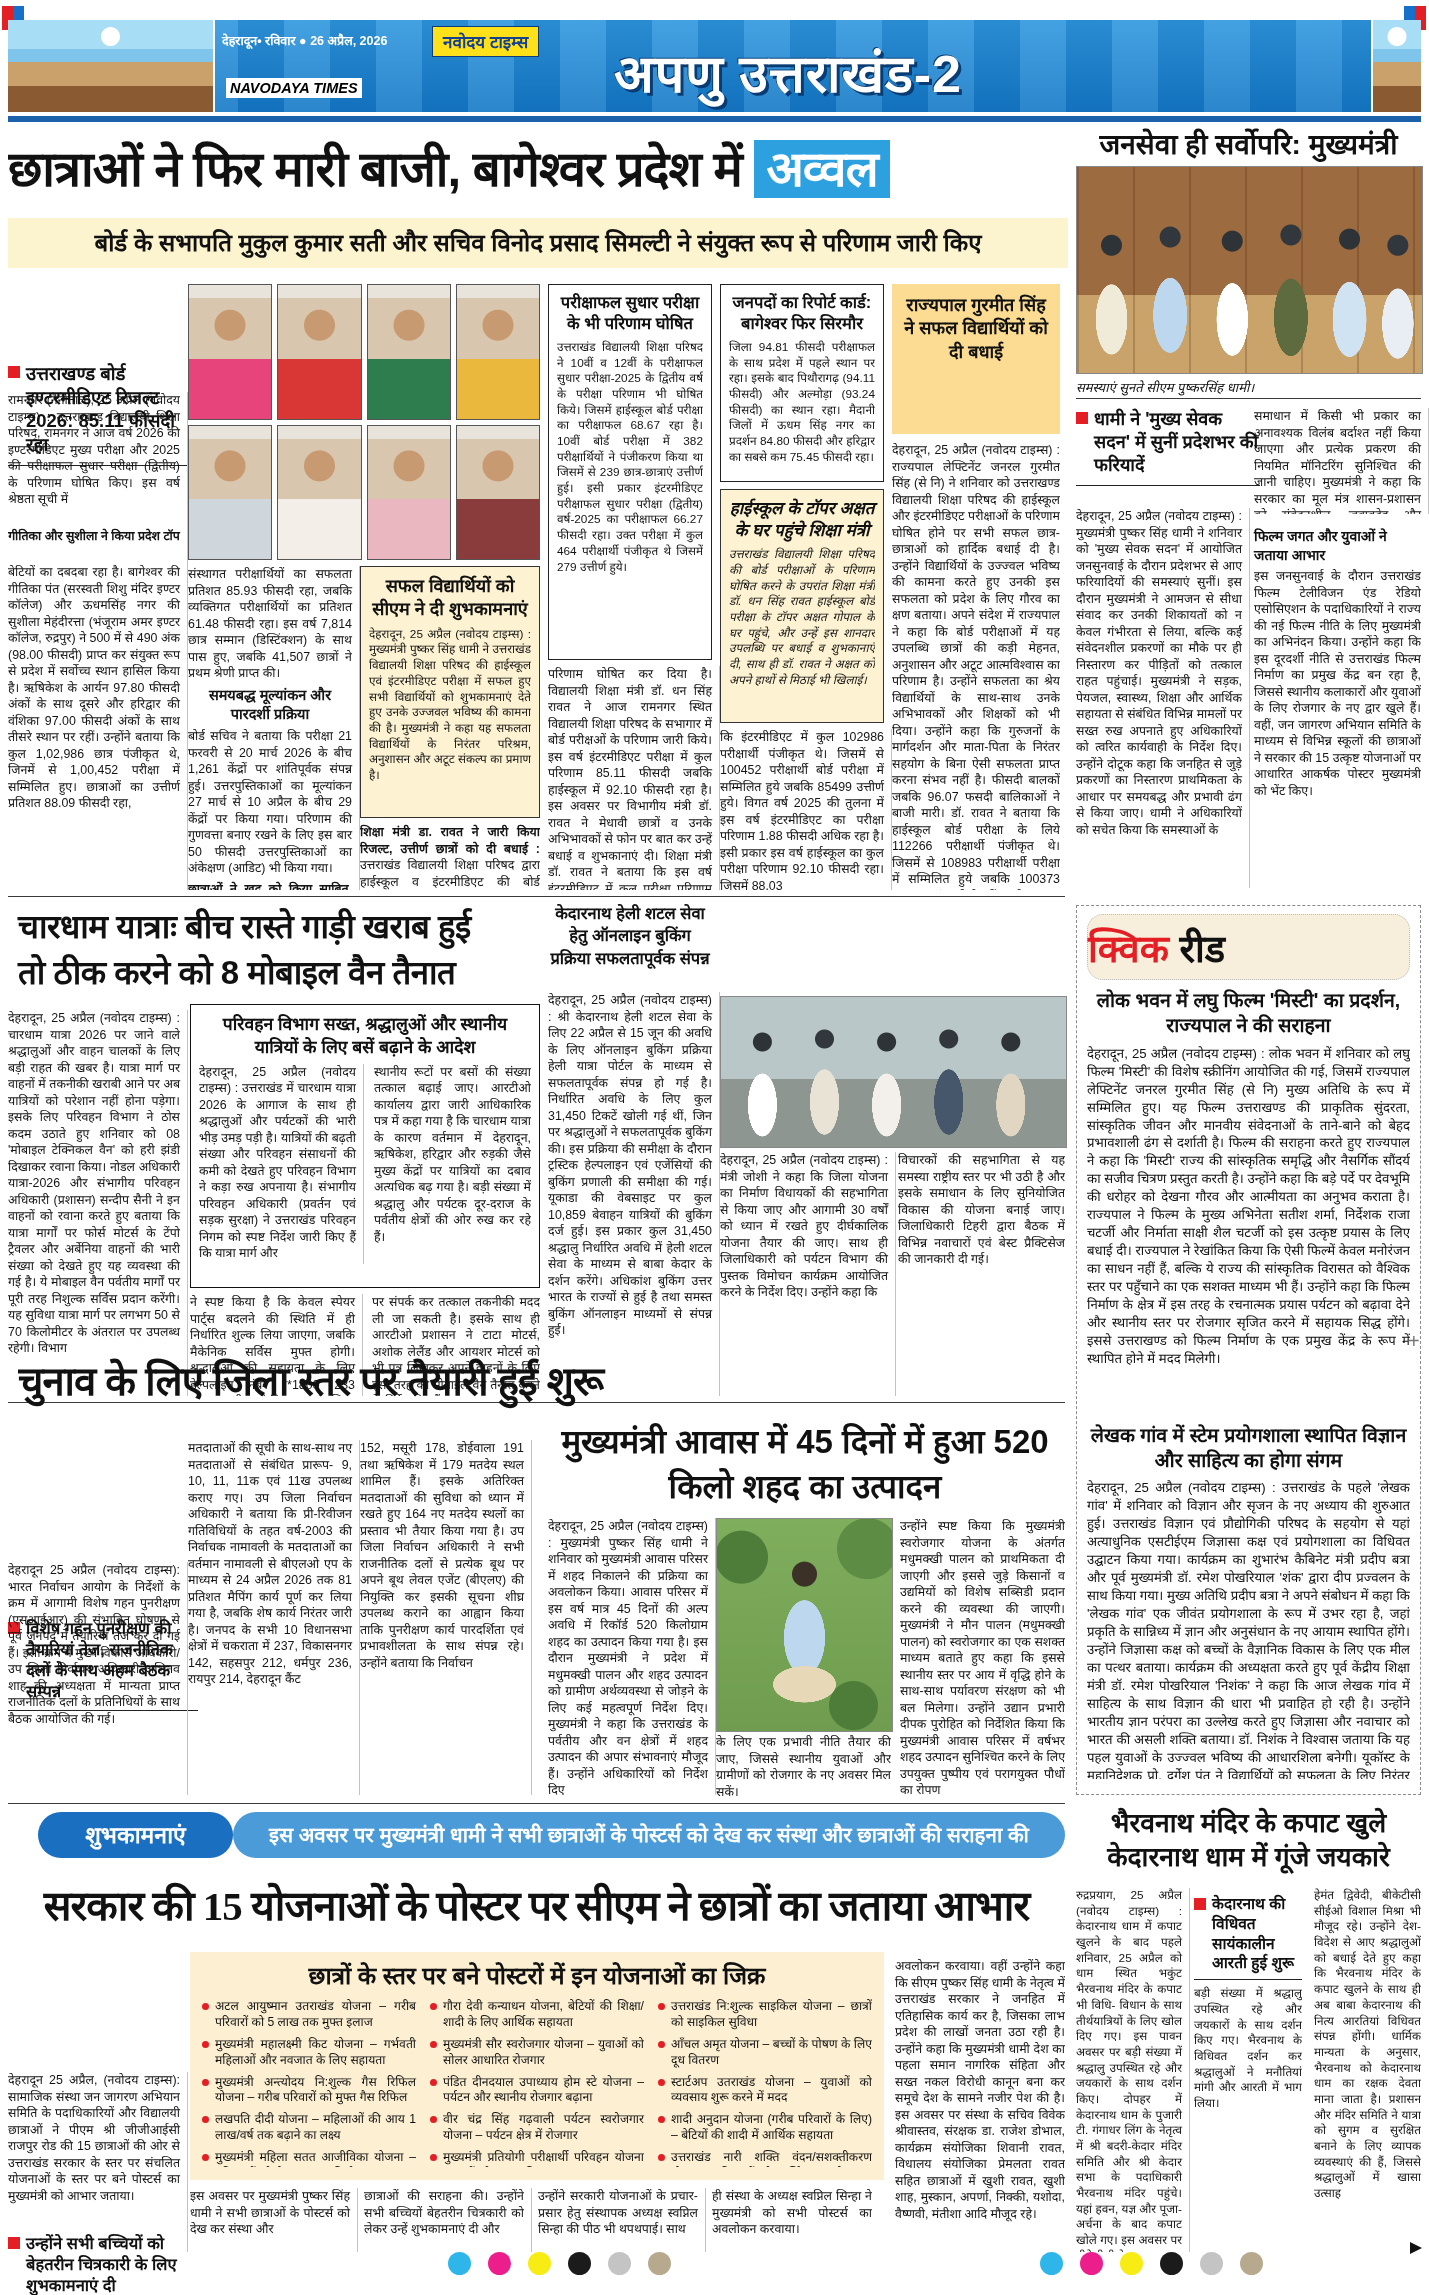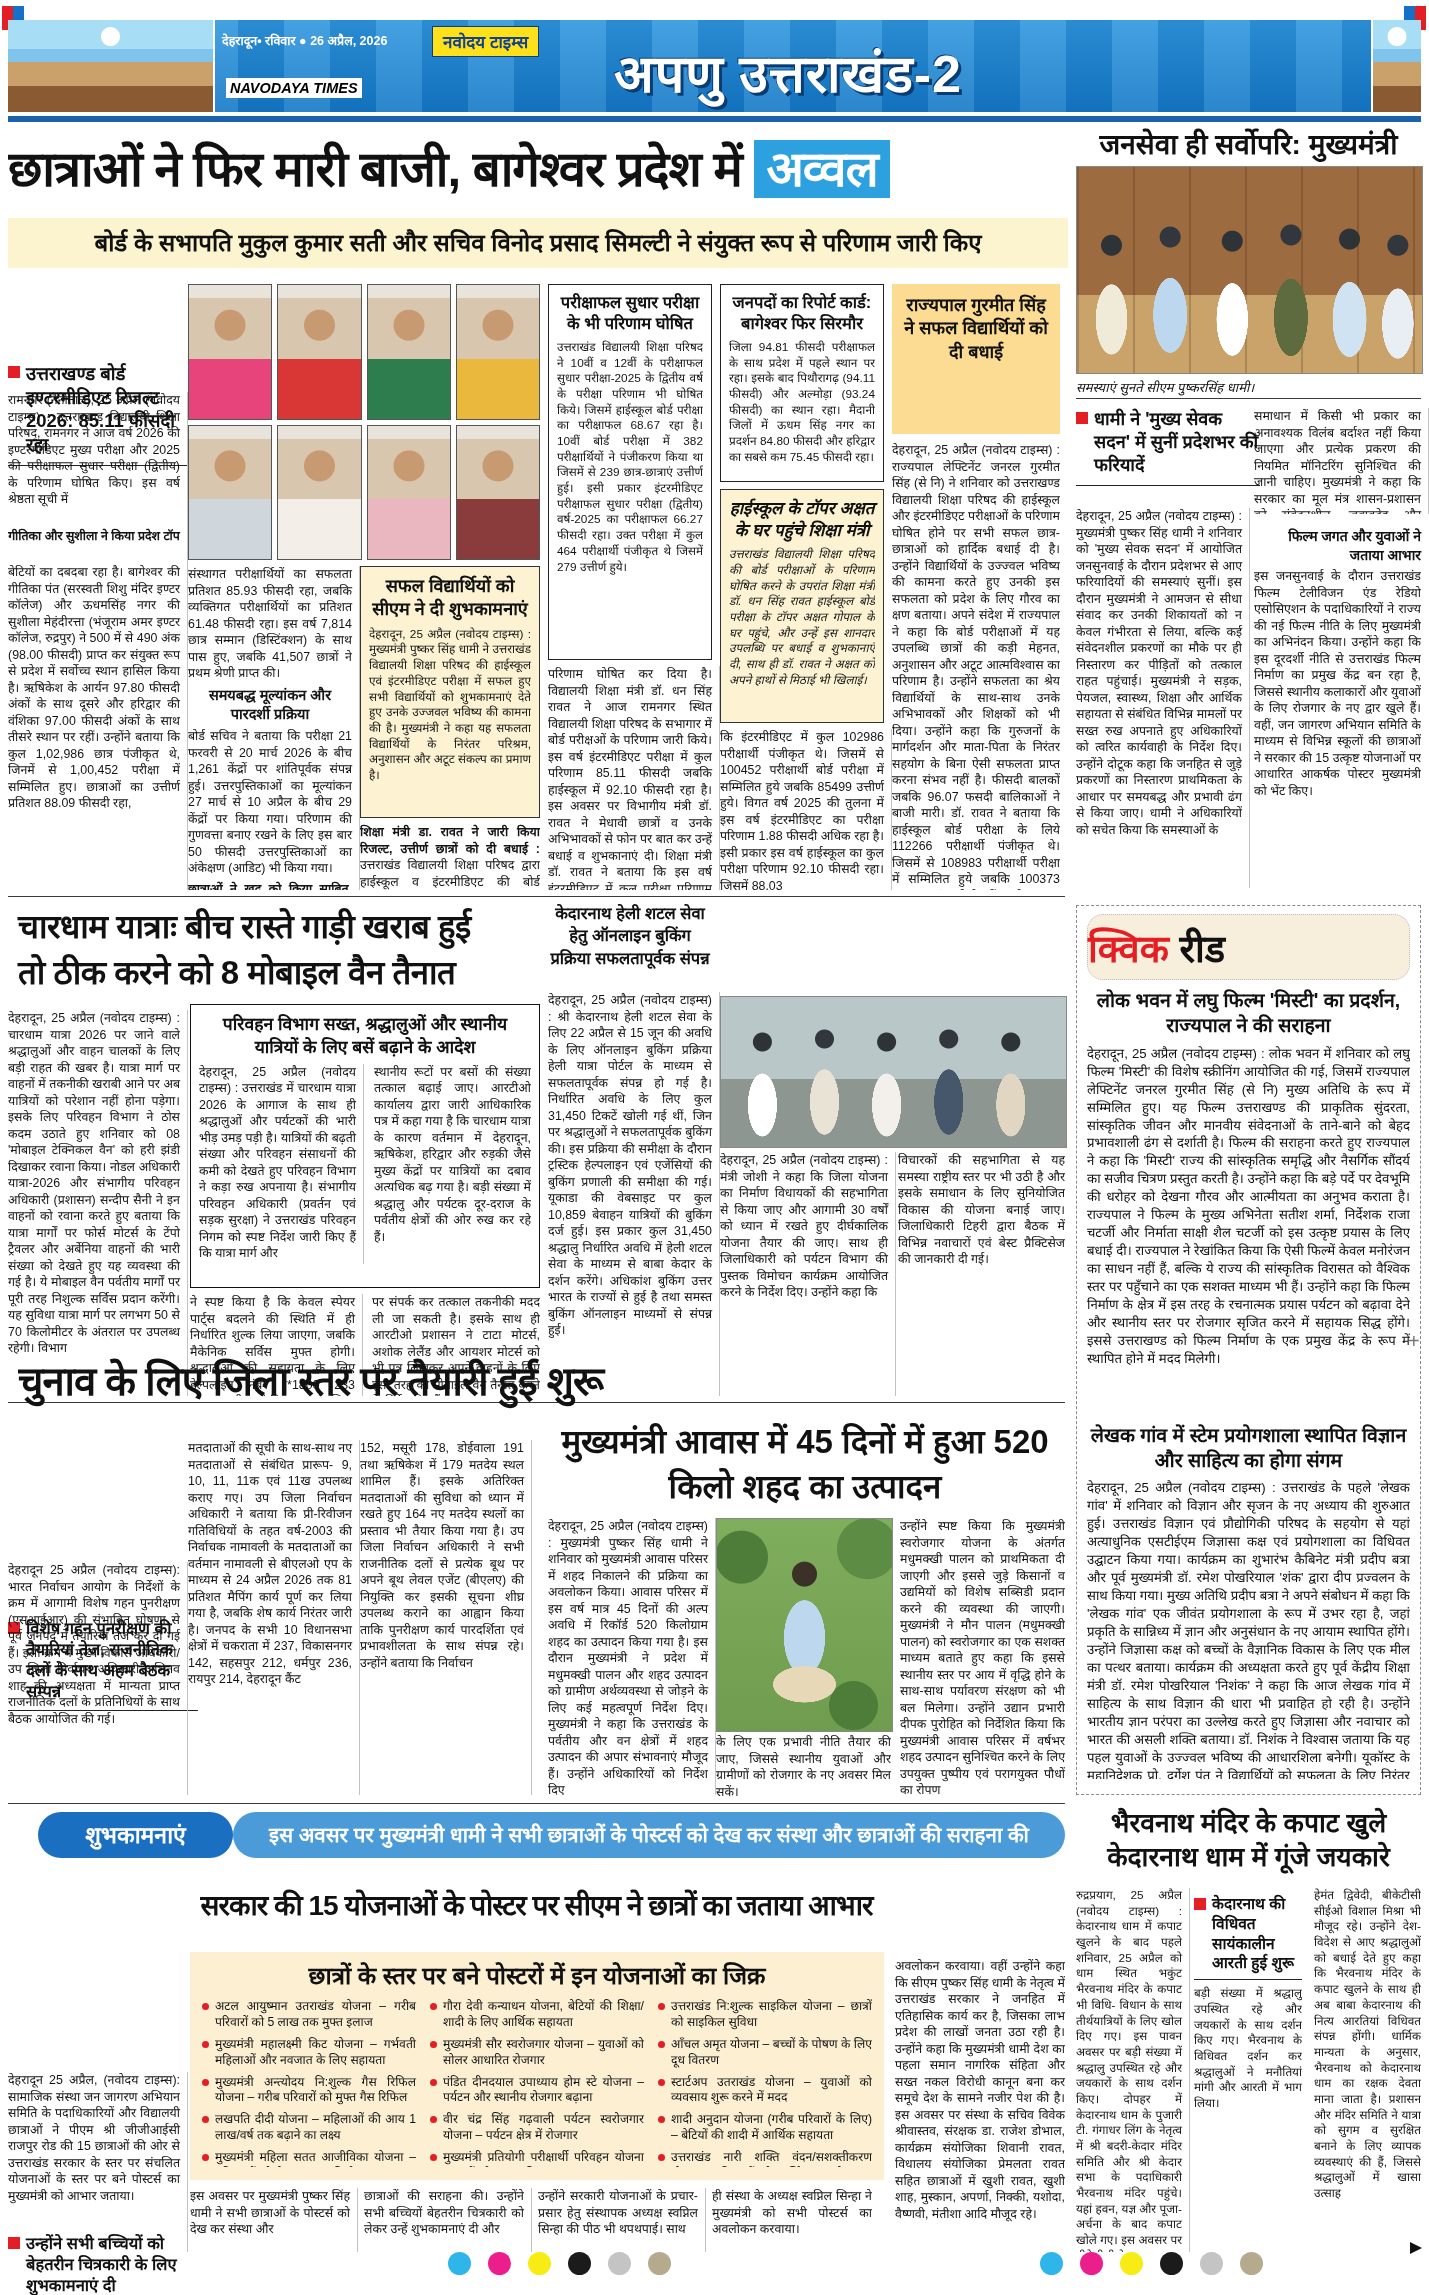--- a/index.html
+++ b/index.html
@@ -56,21 +56,21 @@
       radial-gradient(circle 10px at 93% 38%,#32373d 0 10px,transparent 11px),
       radial-gradient(ellipse 26px 58px at 93% 76%,#e8eef4 0 60%,transparent 61%),
       repeating-linear-gradient(90deg,rgba(60,30,10,.22) 0 2px,transparent 2px 56px),
       linear-gradient(180deg,#9c6b3f 0 62%,#caa36b 62% 100%);}
   #js-cap{left:1076px;top:378px;width:345px;font-size:13px;font-style:italic;}
   #js-caprule{left:1076px;top:398px;width:345px;}
   #js-sub{left:1076px;top:408px;width:166px;font-size:18px;border-bottom:1.5px solid #222;padding-bottom:8px;}
   #js-colr1{left:1254px;top:408px;width:167px;height:106px;}
   #js-coll{left:1076px;top:508px;width:166px;height:380px;}
   #js-colr2{left:1254px;top:522px;width:167px;height:366px;}
-  .inhead{font-weight:800;font-size:14px;text-align:right;margin:4px 0;}
+  .inhead{font-weight:800;font-size:14px;text-align:left;margin:4px 0;}
   
   #c1-head{left:8px;top:284px;width:172px;font-size:18.5px;border-bottom:1.5px solid #222;padding-bottom:8px;}
   #c1-body{left:8px;top:392px;width:172px;height:498px;}
   #photogrid{left:188px;top:284px;width:352px;height:276px;display:grid;grid-template-columns:repeat(4,1fr);grid-template-rows:repeat(2,1fr);gap:5px;}
   .ph{border:1px solid #555;background-size:cover;}
   .ph i{display:block;width:100%;height:100%;
      background:radial-gradient(circle 15px at 50% 30%,#c89a72 0 15px,transparent 16px),
      linear-gradient(180deg,#e9e4db 0 10%,#d9c6ae 10% 55%,var(--sh,#d93636) 55% 100%);}
   #box1{left:548px;top:284px;width:164px;height:376px;}
   #box2{left:720px;top:284px;width:164px;height:198px;}
@@ -128,21 +128,21 @@
       radial-gradient(ellipse 34px 62px at 50% 56%,#bcd7ee 0 60%,transparent 61%),
       radial-gradient(circle 26px at 14% 18%,#4e7d3a 0 26px,transparent 27px),
       radial-gradient(circle 30px at 86% 14%,#5d8c44 0 30px,transparent 31px),
       radial-gradient(circle 24px at 78% 88%,#4e7d3a 0 24px,transparent 25px),
       linear-gradient(180deg,#7fae5d,#6f9c4e);}
   #hon-cap{left:716px;top:1734px;width:175px;height:62px;}
   #hon-c2{left:900px;top:1518px;width:165px;height:277px;}
   
   #wish-pill{left:38px;top:1812px;width:195px;height:46px;background:#1a6fc0;border-radius:26px;color:#fff;font-size:23px;font-weight:800;text-align:center;line-height:46px;}
   #wish-bar{left:233px;top:1812px;width:832px;height:46px;background:#4a9bd8;border-radius:26px;color:#fff;font-size:20.5px;font-weight:700;text-align:center;line-height:46px;overflow:hidden;}
-  #gov15-head{left:8px;top:1868px;width:1057px;height:76px;font-size:28px;font-weight:800;text-align:center;line-height:76px;white-space:nowrap;overflow:hidden;letter-spacing:-1px;}
+  #gov15-head{left:8px;top:1868px;width:1057px;height:76px;font-size:41px;font-weight:800;text-align:center;line-height:76px;white-space:nowrap;overflow:hidden;letter-spacing:-1px;font-family:Liberation Serif, serif;}
   #b-col1sub{left:8px;top:1958px;width:172px;font-size:16.5px;border-bottom:1.5px solid #222;padding-bottom:8px;}
   #b-col1{left:8px;top:2072px;width:172px;height:180px;}
   #schemebox{left:190px;top:1952px;width:694px;height:228px;background:#fdf0d2;padding:6px 12px;box-sizing:border-box;}
   #schemebox .bhead{font-size:24px;margin:2px 0 8px 0;}
   #schemebox .cols{display:flex;gap:14px;height:168px;overflow:hidden;}
   #schemebox .cols ul{list-style:none;margin:0;padding:0;flex:1;}
   #schemebox li{position:relative;padding-left:13px;font-size:12.2px;line-height:1.3;margin-bottom:6px;text-align:justify;}
   #schemebox li::before{content:"";position:absolute;left:0;top:4px;width:7px;height:7px;border-radius:50%;background:#e31e24;}
   .bstrip{top:2188px;height:64px;width:160px;}
   #bs1{left:190px;} #bs2{left:364px;} #bs3{left:538px;} #bs4{left:712px;}

